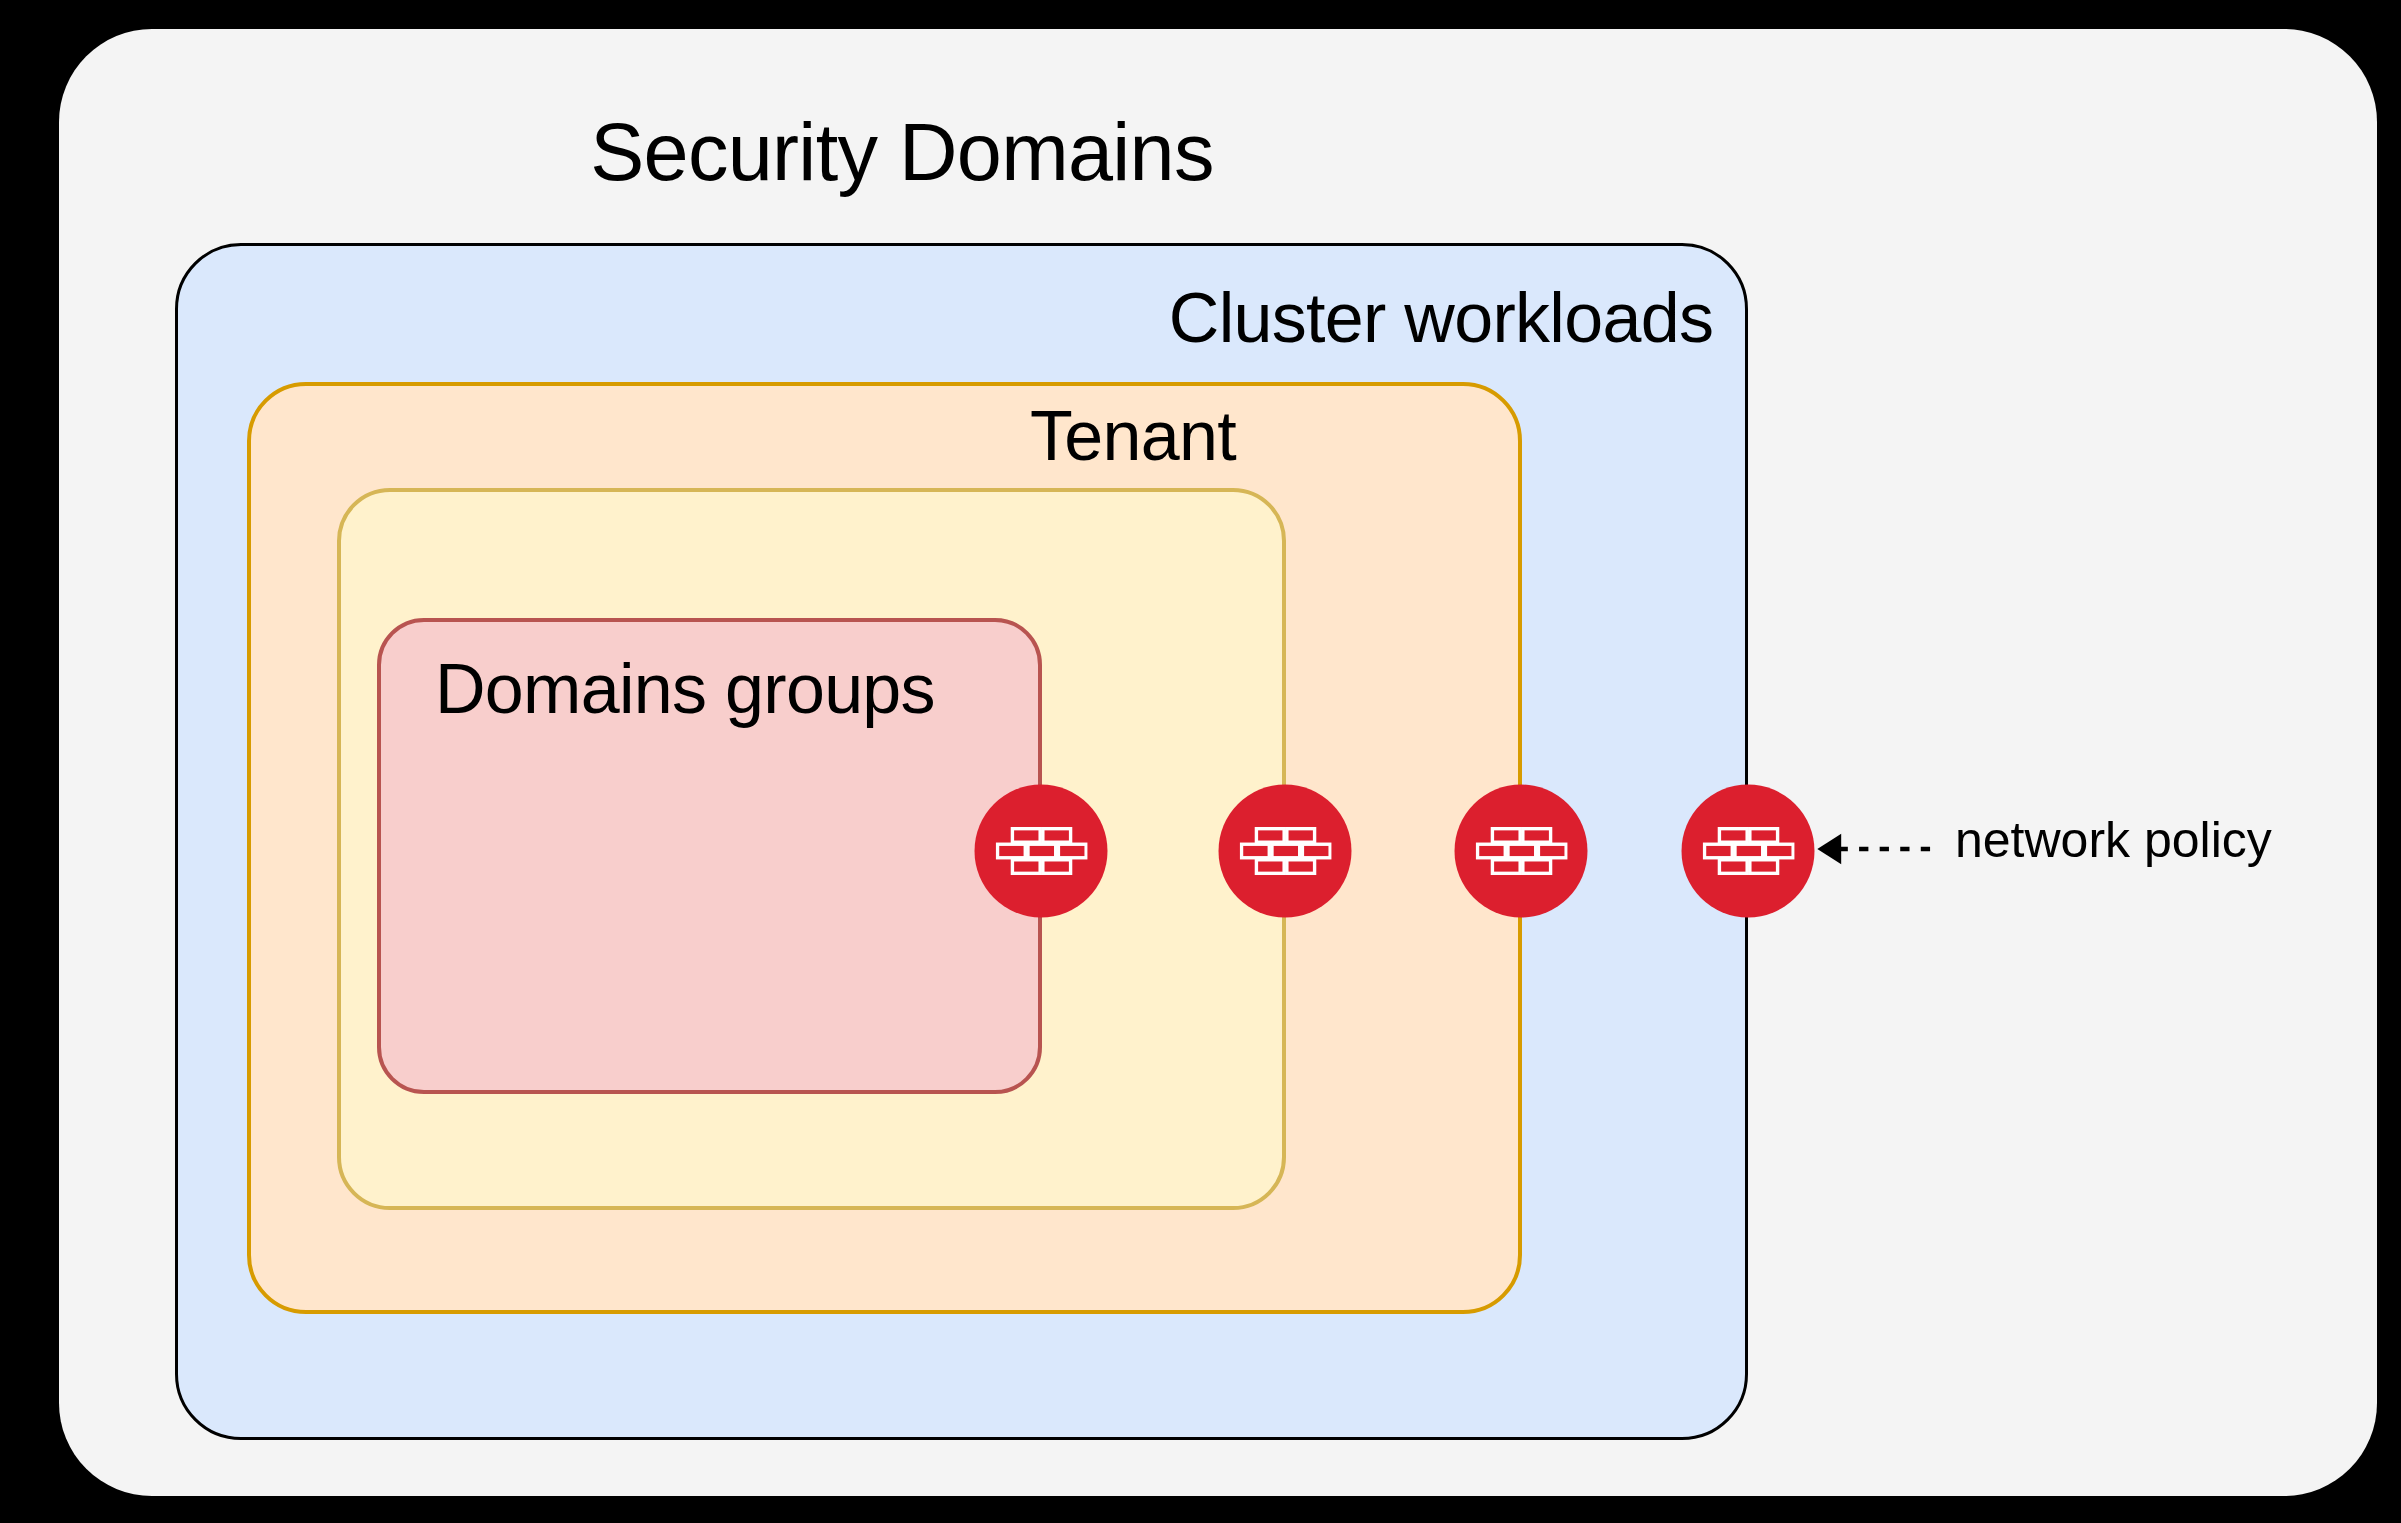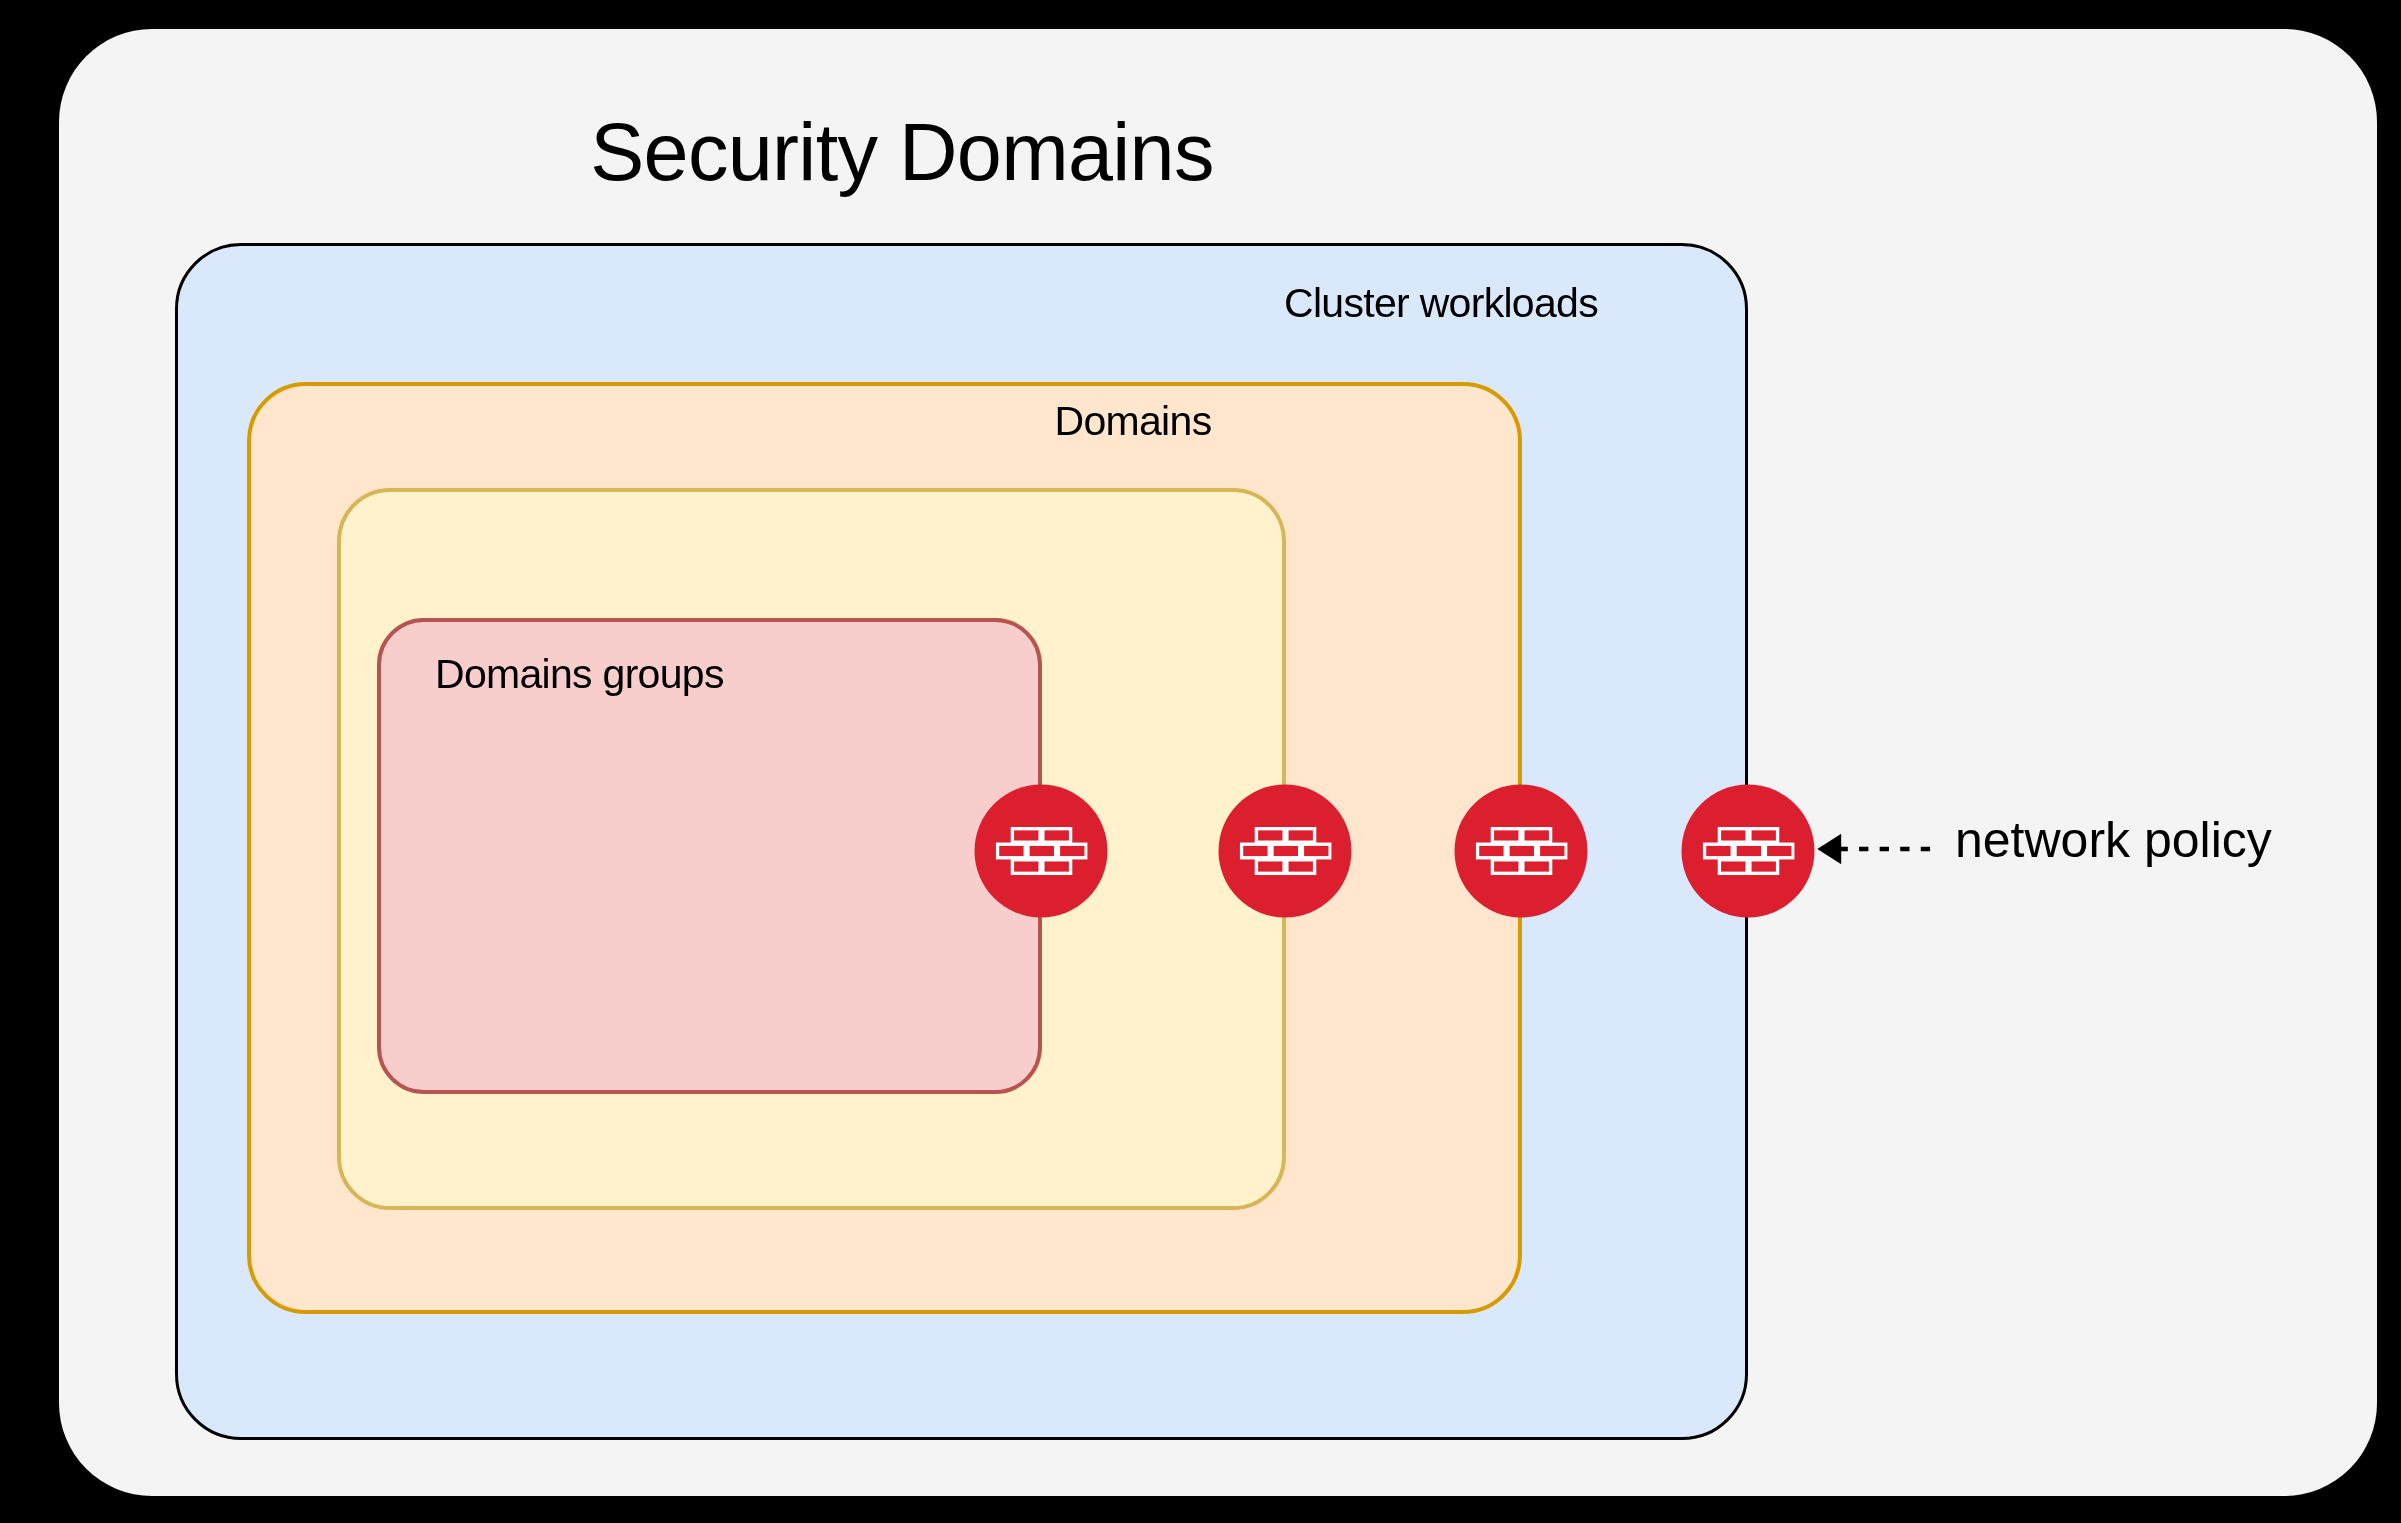--- a/index.html
+++ b/index.html
@@ -59,21 +59,21 @@
     left: 318px;
     top: 589px;
     width: 665px;
     height: 476px;
     background: #f8cecc;
     border: 4px solid #b85450;
     border-radius: 47px;
   }
   .lbl {
     position: absolute;
-    font-size: 41px;
+    font-size: 70px;
     line-height: 1.05;
     white-space: nowrap;
     letter-spacing: -0.7px;
   }
   .lbl-center {
     transform: translateX(-50%);
   }
   .title {
     position: absolute;
     left: 843px;
@@ -136,21 +136,21 @@
 <div class="panel">
 
   <div class="title">Security Domains</div>
 
   <div class="box box-cluster"></div>
   <div class="box box-tenant"></div>
   <div class="box box-namespace"></div>
   <div class="box box-endpoint"></div>
 
   <div class="lbl lbl-center lbl-cluster">Cluster workloads</div>
-  <div class="lbl lbl-center lbl-tenant">Domains</div>
+  <div class="lbl lbl-center lbl-tenant">Tenant</div>
   <div class="lbl lbl-endpoint">Domains groups</div>
 
   <div class="firewall fw-1">
     <svg width="92" height="49" viewBox="0 0 136 72">
       <g fill="none" stroke="#ffffff" stroke-width="5">
         <rect x="25" y="3" width="41" height="20"></rect>
           <rect x="70" y="3" width="41" height="20"></rect>
         <rect x="3" y="26" width="41" height="20"></rect>
           <rect x="48" y="26" width="41" height="20"></rect>
           <rect x="93" y="26" width="41" height="20"></rect>

